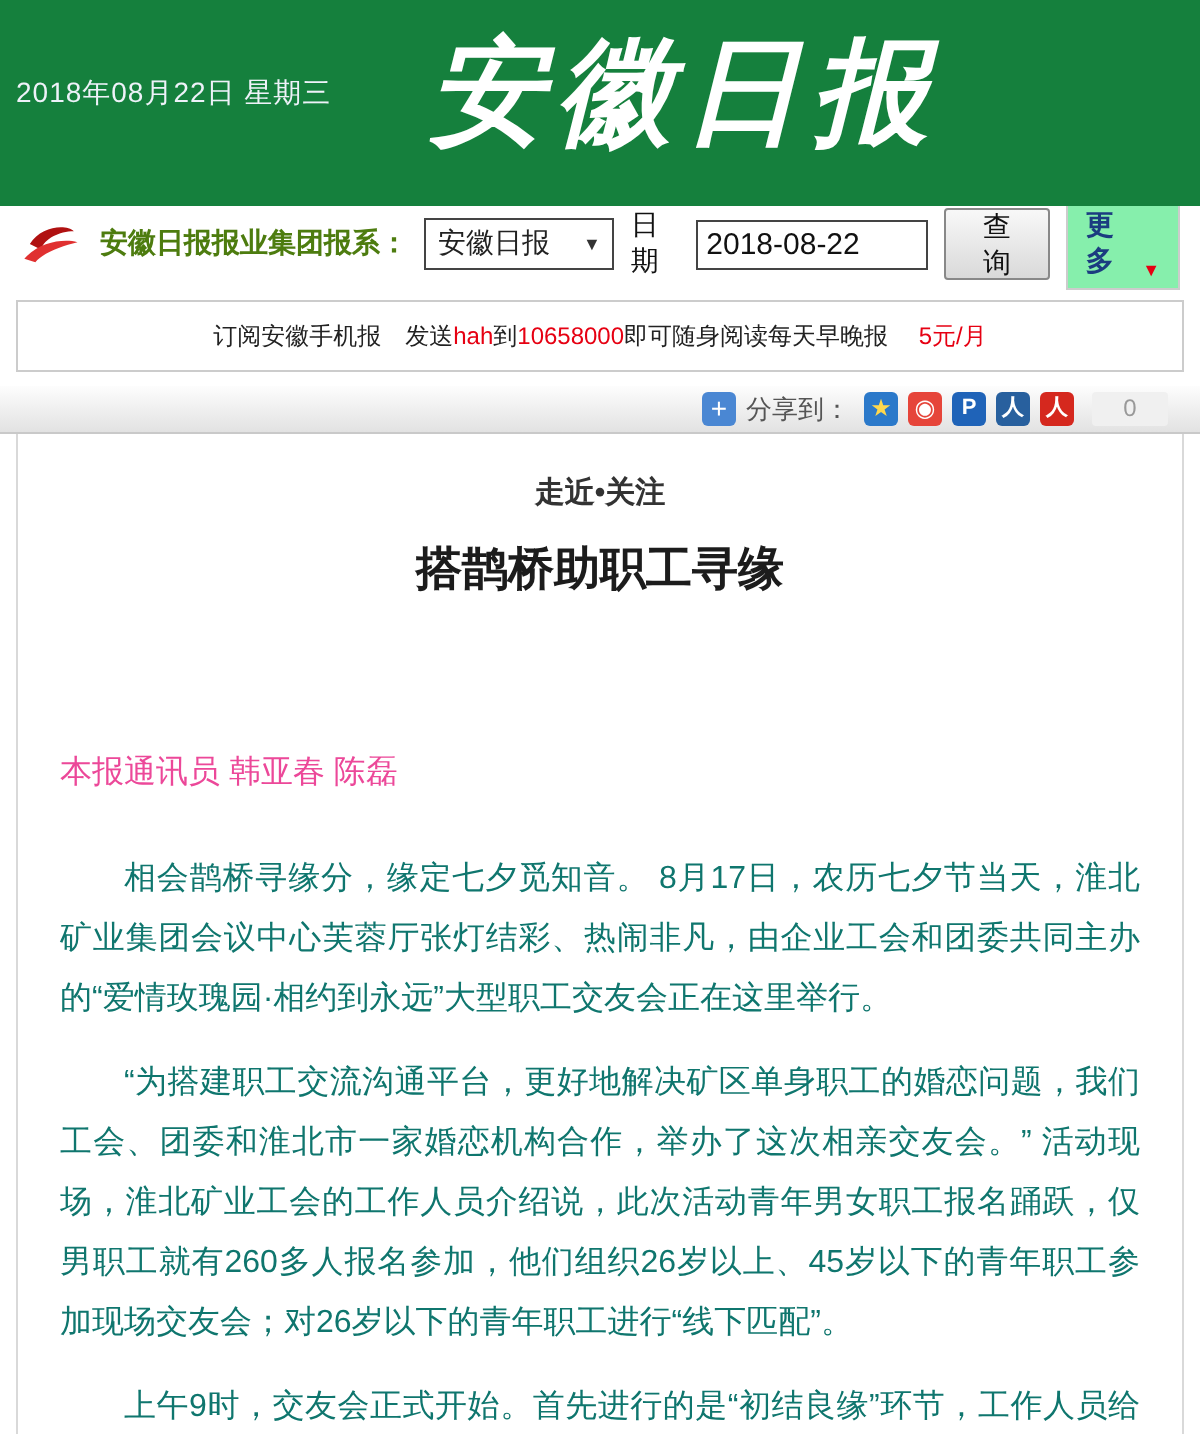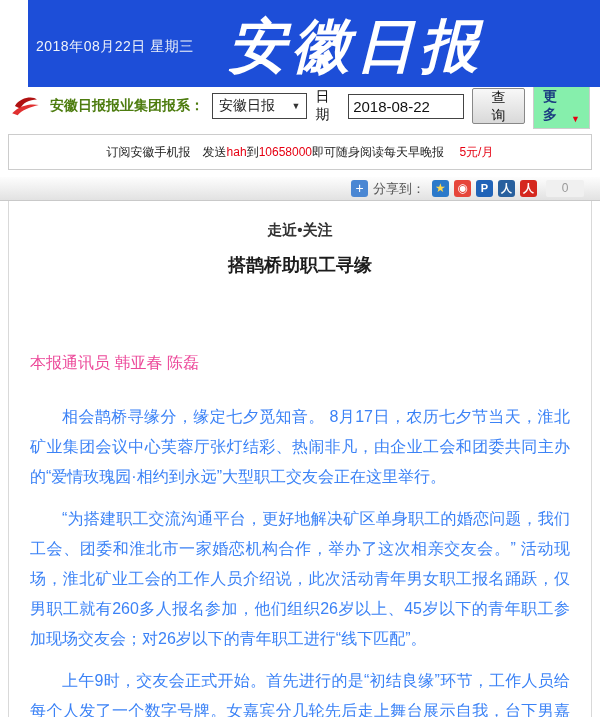--- a/index.html
+++ b/index.html
@@ -5,21 +5,21 @@
   * { box-sizing: border-box; }
   html, body { margin: 0; padding: 0; }
   body {
     width: 600px; height: 717px; overflow: hidden;
     background: #ffffff;
     font-family: "Liberation Sans", "DejaVu Sans", sans-serif;
     color: #222;
   }
 
   
-  .masthead { height: 87px; background: #1d4ed8; position: relative; margin-left: 28px; }
+  .masthead { height: 103px; background: #15803d; position: relative; }
   .masthead-date {
     position: absolute; left: 8px; top: 38px;
     color: #eef2f9; font-size: 14px; letter-spacing: 0.5px;
   }
   .masthead-logo {
     position: absolute; left: 84px; right: 0; top: 6px;
     text-align: center; color: #ffffff;
     font-size: 58px; font-weight: bold; font-style: italic;
     letter-spacing: 6px; line-height: 80px;
     font-family: "DejaVu Serif", "Liberation Serif", serif;
@@ -97,24 +97,24 @@
     margin-left: 4px; cursor: pointer;
   }
 
   
   .article-panel {
     margin: 0 8px; min-height: 509px; background: #fff;
     border-left: 1px solid #d9d9d9; border-right: 1px solid #d9d9d9;
     padding: 20px 21px 10px;
   }
   .article-category { text-align: center; font-size: 15px; font-weight: bold; color: #333; }
-  .article-title { text-align: center; font-size: 18px; font-weight: bold; color: #1c1c1c; margin: 13px 0 0; }
+  .article-title { text-align: center; font-size: 23px; font-weight: bold; color: #1c1c1c; margin: 13px 0 0; }
   .article-byline { margin-top: 76px; font-size: 16px; color: #ec4899; }
   .article-body p {
-    font-size: 16px; line-height: 30px; color: #3b82f6;
+    font-size: 16px; line-height: 30px; color: #0f766e;
     text-indent: 2em; margin: 12px 0 0; text-align: justify;
   }
   .article-body p:first-child { margin-top: 28px; }
 </style>
 </head>
 <body>
 
 <div class="masthead">
   <div class="masthead-date">2018年08月22日 星期三</div>
   <div class="masthead-logo">安徽日报</div>

